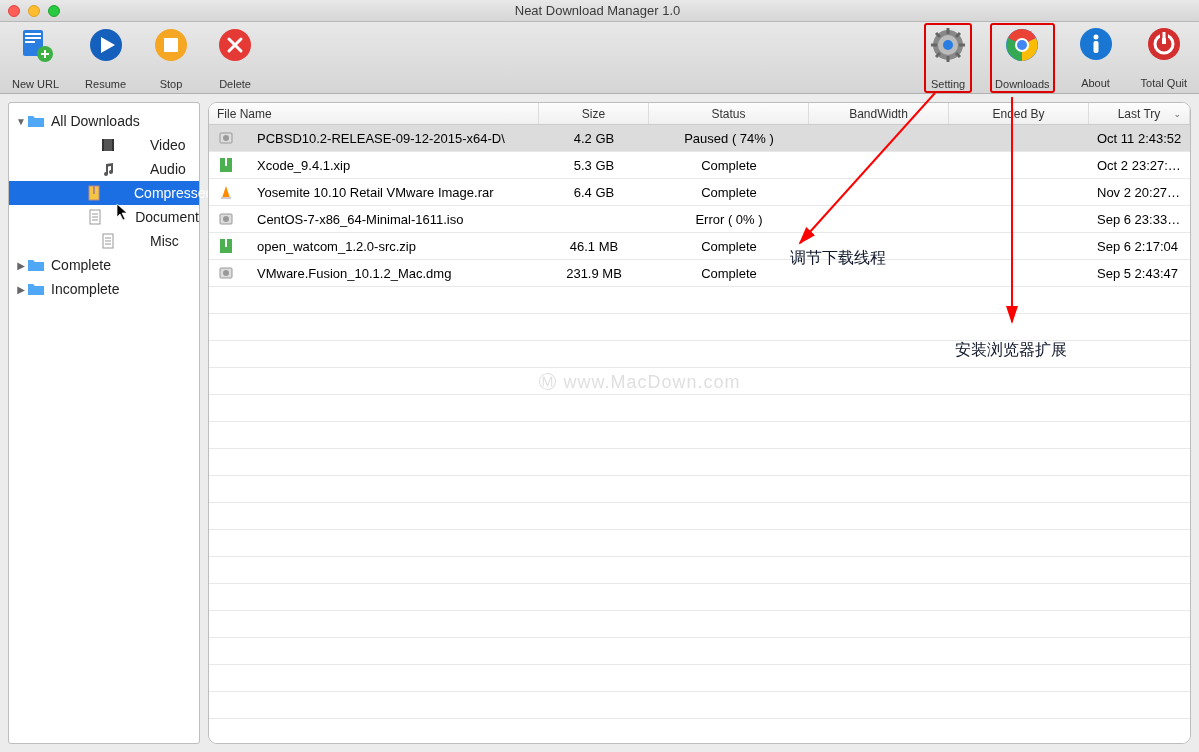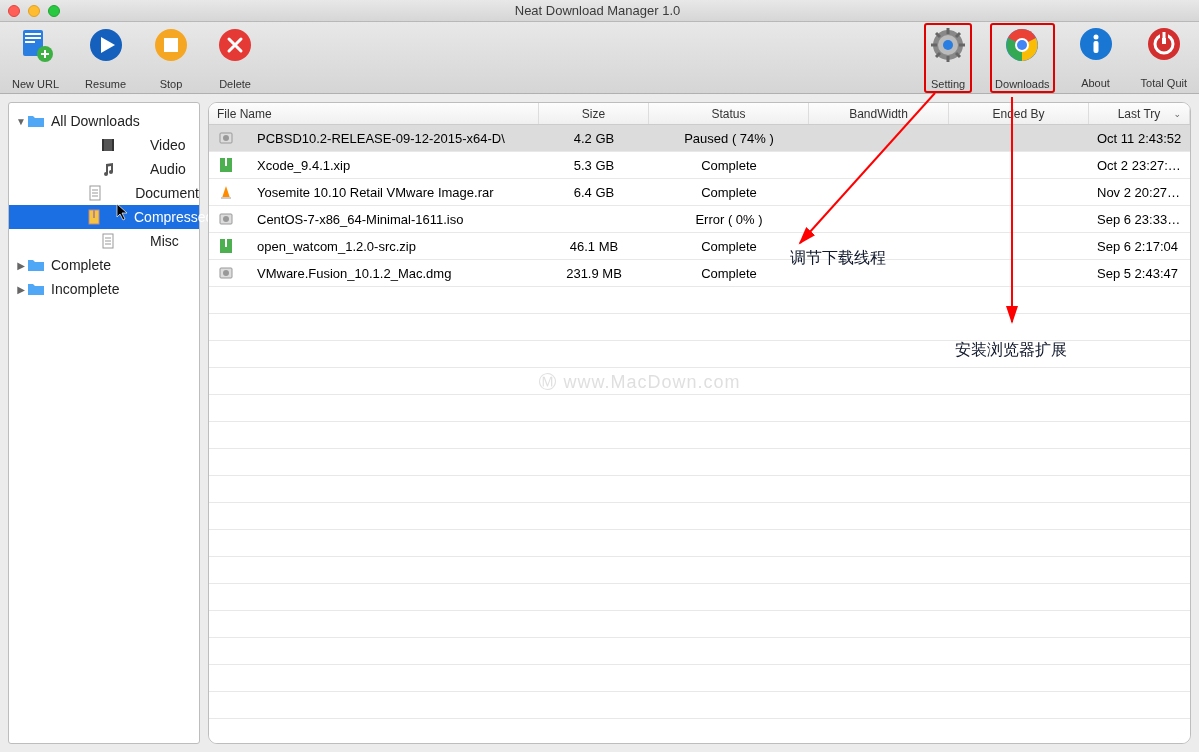--- a/index.html
+++ b/index.html
@@ -201,41 +201,41 @@
       </div>
       <div class="tree-row level1">
         <span class="arrow"></span>
         <span class="tree-icon file-icon">
           <svg viewBox="0 0 14 16">
             <path d="M5 3 L12 2 L12 11 A2 2 0 1 1 10 9 L10 5 L7 5.5 L7 13 A2 2 0 1 1 5 11 Z" fill="#555"></path>
           </svg>
         </span>
         <span>Audio</span>
       </div>
+      <div class="tree-row level1 selected">
+        <span class="arrow"></span>
+        <span class="tree-icon file-icon">
+          <svg viewBox="0 0 14 16">
+            <rect x="2" y="1" width="10" height="14" fill="#f5c542" stroke="#b88"></rect>
+            <rect x="6" y="1" width="2" height="8" fill="#b88"></rect>
+          </svg>
+        </span>
+        <span>Compressed</span>
+      </div>
       <div class="tree-row level1">
         <span class="arrow"></span>
         <span class="tree-icon file-icon">
           <svg viewBox="0 0 14 16">
             <rect x="2" y="1" width="10" height="14" fill="#fff" stroke="#999"></rect>
             <line x1="4" y1="5" x2="10" y2="5" stroke="#999"></line>
             <line x1="4" y1="8" x2="10" y2="8" stroke="#999"></line>
             <line x1="4" y1="11" x2="10" y2="11" stroke="#999"></line>
           </svg>
         </span>
         <span>Document</span>
-      </div>
-      <div class="tree-row level1 selected">
-        <span class="arrow"></span>
-        <span class="tree-icon file-icon">
-          <svg viewBox="0 0 14 16">
-            <rect x="2" y="1" width="10" height="14" fill="#f5c542" stroke="#b88"></rect>
-            <rect x="6" y="1" width="2" height="8" fill="#b88"></rect>
-          </svg>
-        </span>
-        <span>Compressed</span>
       </div>
       <div class="tree-row level1">
         <span class="arrow"></span>
         <span class="tree-icon file-icon">
           <svg viewBox="0 0 14 16">
             <rect x="2" y="1" width="10" height="14" fill="#fff" stroke="#999"></rect>
             <line x1="4" y1="5" x2="10" y2="5" stroke="#999"></line>
             <line x1="4" y1="8" x2="10" y2="8" stroke="#999"></line>
             <line x1="4" y1="11" x2="10" y2="11" stroke="#999"></line>
           </svg>

